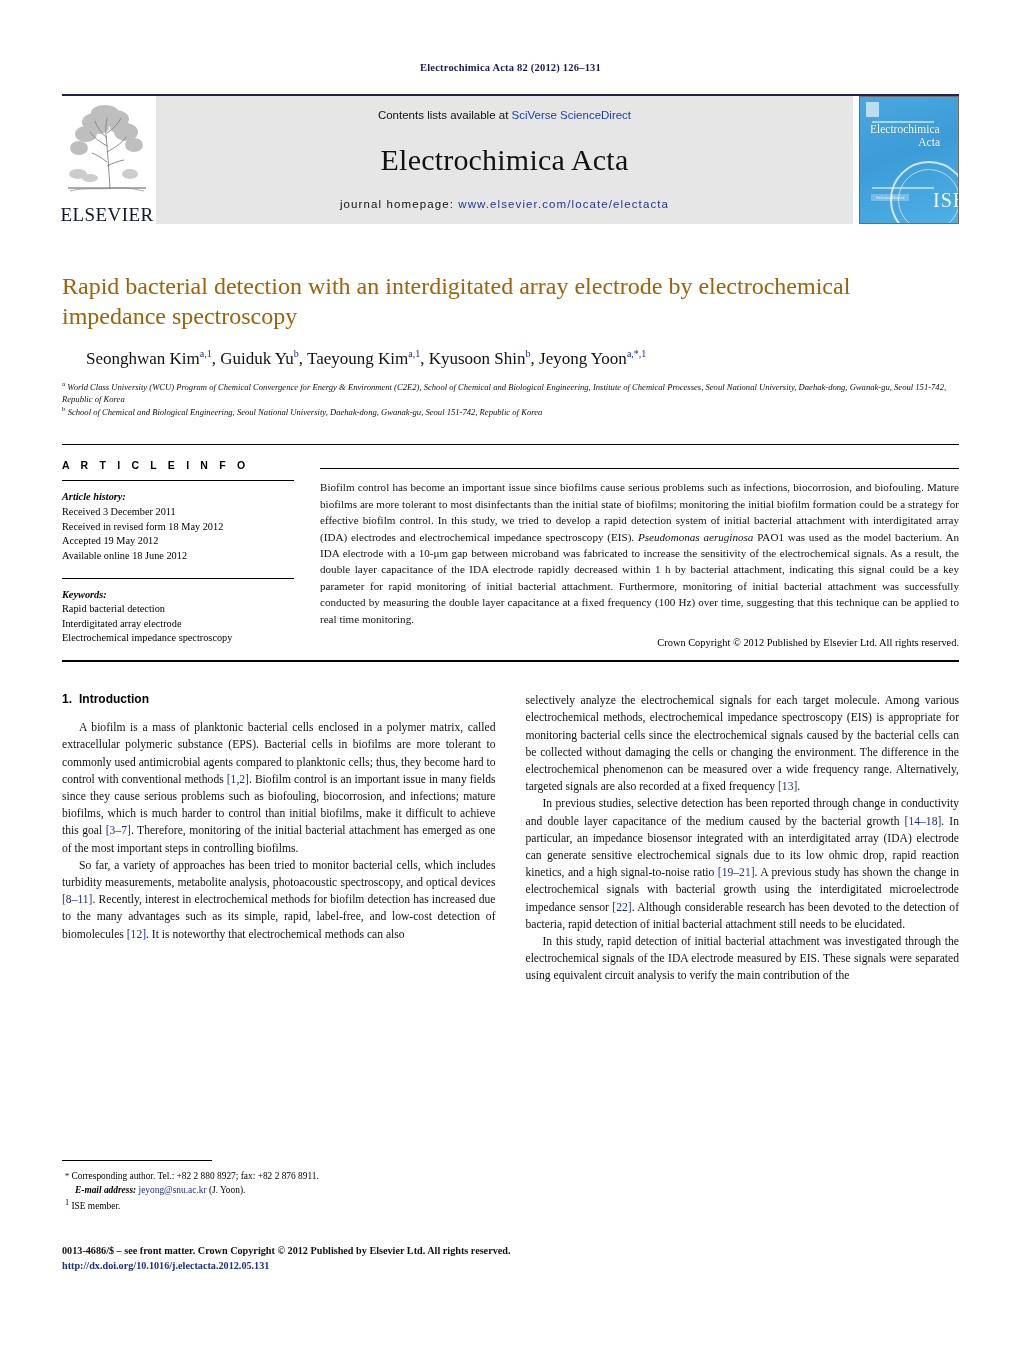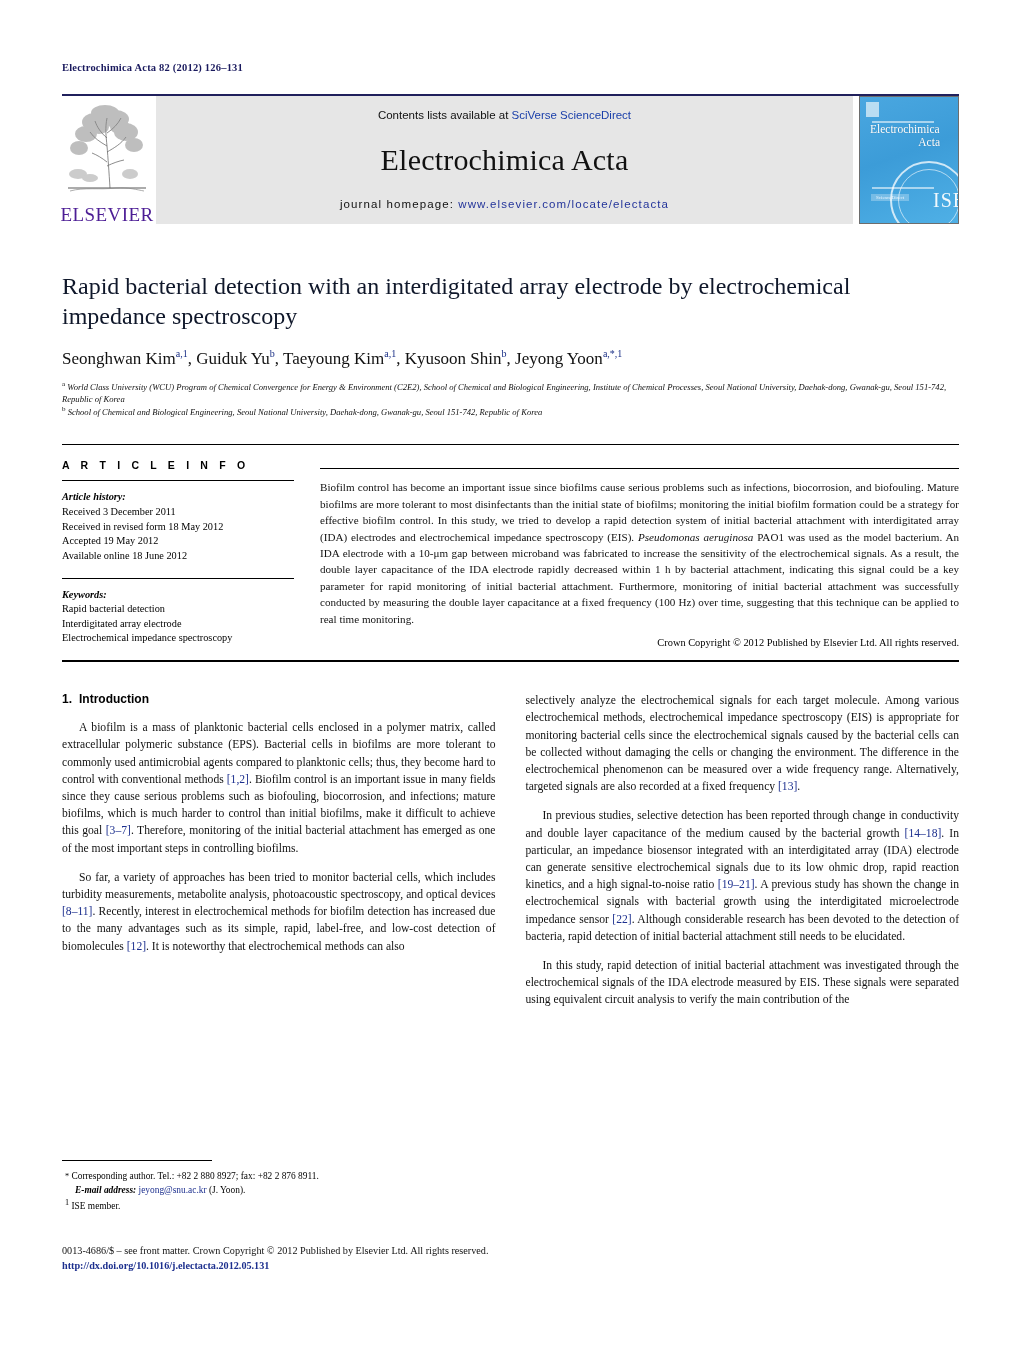--- a/index.html
+++ b/index.html
@@ -18,20 +18,21 @@
   .page {
     position: relative;
     width: 1021px;
     height: 1351px;
     box-sizing: border-box;
     padding: 0 62px;
   }
 
   
   .running-head {
+    text-align: center;
     font-size: 10.5px;
     font-weight: bold;
     color: #1a1a5e;
     letter-spacing: 0.2px;
     padding-top: 62px;
   }
 
   
   .masthead {
     margin-top: 21px;
@@ -48,21 +49,21 @@
     justify-content: flex-end;
     align-items: center;
     padding-top: 4px;
     box-sizing: border-box;
   }
   .tree-wrap { width: 86px; height: 96px; }
   .elsevier-word {
     font-family: "Liberation Serif", serif;
     font-size: 19px;
     letter-spacing: 0.4px;
-    color: #4c1d95;
+    color: #0f172a;
     line-height: 1;
     margin-top: 9px;
   }
   .banner {
     flex: 1 1 auto;
     background: #e6e6e6;
     margin-left: 4px;
     margin-right: 6px;
     display: flex;
     flex-direction: column;
@@ -142,28 +143,29 @@
     border-radius: 50%;
     border: 1px solid rgba(255,255,255,.6);
   }
 
   
   .title-block { margin-top: 47px; }
   .paper-title {
     font-family: "Liberation Serif", serif;
     font-size: 24px;
     line-height: 1.26;
-    color: #0f172a;
+    color: #a16207;
     margin: 0;
     font-weight: normal;
   }
   .authors {
     margin-top: 17px;
     font-size: 17px;
     color: #111;
+    margin-left: 24px;
   }
   .authors sup { font-size: 10px; color: #1a2f86; }
   .affiliations {
     margin-top: 11px;
     font-size: 8.6px;
     font-style: italic;
     line-height: 1.42;
     color: #111;
   }
   .affiliations sup { font-style: normal; font-size: 7px; }
@@ -219,21 +221,21 @@
   }
   .sec-title .num { margin-right: 7px; }
   p.body-p {
     margin: 0;
     font-size: 11.6px;
     line-height: 1.485;
     text-align: justify;
     text-indent: 17px;
     color: #111;
   }
-  p.body-p + p.body-p { margin-top: 12px; }
+  p.body-p + p.body-p { margin-top: 0; }
   .cite { color: #1c2f8e; }
 
   
   .footnotes {
     position: absolute;
     left: 62px;
     top: 1160px;
     width: 430px;
     font-size: 9.4px;
     line-height: 1.5;
@@ -252,21 +254,21 @@
   .footer {
     position: absolute;
     left: 62px;
     top: 1243px;
     width: 900px;
     font-size: 10.2px;
     line-height: 1.5;
     color: #111;
   }
   .footer .doi { color: #1c2f8e; font-weight: bold; }
-  .footer .front { font-weight: normal; }
+  .footer .front { font-weight: bold; }
 </style>
 </head>
 <body>
 
 <div class="page">
 
   <div class="running-head">Electrochimica Acta 82 (2012) 126–131</div>
 
   <div class="masthead">
 

